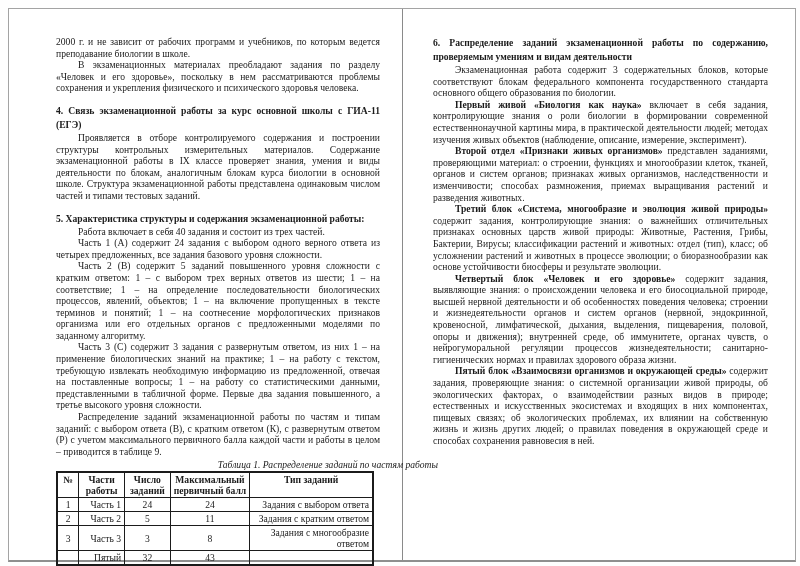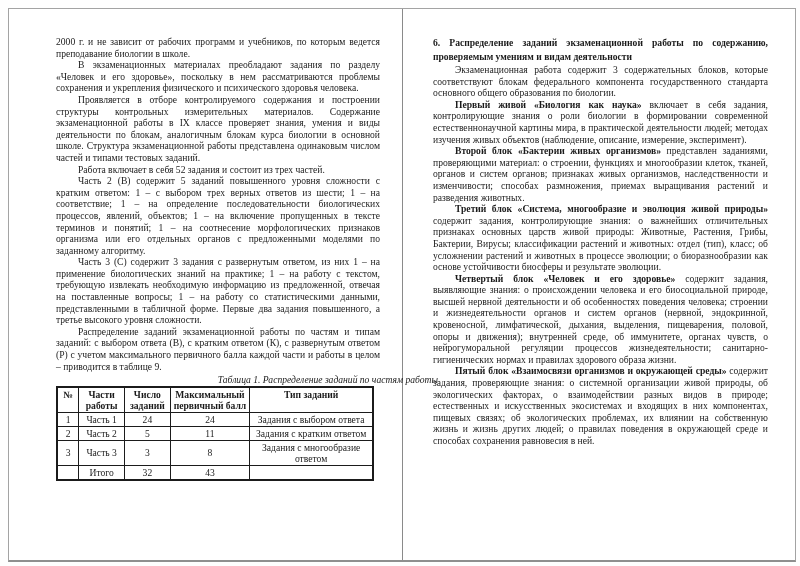--- a/index.html
+++ b/index.html
@@ -65,39 +65,42 @@
   table.dist th, table.dist td {
     border: 1px solid #1b1b1b;
     padding: 1px 3px;
   }
   table.dist th {
     font-weight: bold;
     text-align: center;
     vertical-align: top;
   }
   table.dist td { text-align: center; }
-  table.dist td.cell-left { text-align: center; }
+  table.dist td.cell-left { text-align: right; }
   .c-num   { width: 16px; }
   .c-part  { width: 42px; }
   .c-count { width: 40px; }
   .c-max   { width: 74px; }
   .c-type  { width: 140px; }
 </style>
 </head>
 <body>
 
 <div class="scan">
   <div class="page-frame"></div>
   <div class="column-divider"></div>
 
   <div class="col col-left">
     <p class="noindent">2000 г. и не зависит от рабочих программ и учебников, по которым ведется преподавание биологии в школе.</p>
     <p>В экзаменационных материалах преобладают задания по разделу «Человек и его здоровье», поскольку в нем рассматриваются проблемы сохранения и укрепления физического и психического здоровья человека.</p>
+    <h3>4. Связь экзаменационной работы за курс основной школы с ГИА-11 (ЕГЭ)</h3>
     <p>Проявляется в отборе контролируемого содержания и построении структуры контрольных измерительных материалов. Содержание экзаменационной работы в IX классе проверяет знания, умения и виды деятельности по блокам, аналогичным блокам курса биологии в основной школе. Структура экзаменационной работы представлена одинаковым числом частей и типами тестовых заданий.</p>
-    <p>Работа включает в себя 52 задания и состоит из трех частей.</p>
+    <h3>5. Характеристика структуры и содержания экзаменационной работы:</h3>
+    <p>Работа включает в себя 40 задания и состоит из трех частей.</p>
+    <p>Часть 1 (А) содержит 24 задания с выбором одного верного ответа из четырех предложенных, все задания базового уровня сложности.</p>
     <p>Часть 2 (В) содержит 5 заданий повышенного уровня сложности с кратким ответом: 1 – с выбором трех верных ответов из шести; 1 – на соответствие; 1 – на определение последовательности биологических процессов, явлений, объектов; 1 – на включение пропущенных в тексте терминов и понятий; 1 – на соотнесение морфологических признаков организма или его отдельных органов с предложенными моделями по заданному алгоритму.</p>
     <p>Часть 3 (С) содержит 3 задания с развернутым ответом, из них 1 – на применение биологических знаний на практике; 1 – на работу с текстом, требующую извлекать необходимую информацию из предложенной, отвечая на поставленные вопросы; 1 – на работу со статистическими данными, представленными в табличной форме. Первые два задания повышенного, а третье высокого уровня сложности.</p>
     <p>Распределение заданий экзаменационной работы по частям и типам заданий: с выбором ответа (В), с кратким ответом (К), с развернутым ответом (Р) с учетом максимального первичного балла каждой части и работы в целом – приводится в таблице 9.</p>
 
     <div class="table-wrap">
       <p class="table-caption">Таблица 1. Распределение заданий по частям работы</p>
       <table class="dist">
         <thead>
           <tr>
             <th class="c-num">№</th>
@@ -124,32 +127,32 @@
           </tr>
           <tr>
             <td>3</td>
             <td class="cell-left">Часть 3</td>
             <td>3</td>
             <td>8</td>
             <td class="cell-left">Задания с многообразие ответом</td>
           </tr>
           <tr>
             <td></td>
-            <td class="cell-left">Итого</td>
+            <td class="cell-left">Пятый</td>
             <td>32</td>
             <td>43</td>
             <td class="cell-left"></td>
           </tr>
         </tbody>
       </table>
     </div>
   </div>
 
   <div class="col col-right">
     <h3 style="margin-top:0">6. Распределение заданий экзаменационной работы по содержанию, проверяемым умениям и видам деятельности</h3>
     <p>Экзаменационная работа содержит 3 содержательных блоков, которые соответствуют блокам федерального компонента государственного стандарта основного общего образования по биологии.</p>
     <p><b>Первый живой «Биология как наука»</b><span> включает в себя задания, контролирующие знания о роли биологии в формировании современной естественнонаучной картины мира, в практической деятельности людей; методах изучения живых объектов (наблюдение, описание, измерение, эксперимент).</span></p>
-    <p><b>Второй блок «Бактерии живых организмов»</b><span> представлен заданиями, проверяющими материал: о строении, функциях и многообразии клеток, тканей, органов и систем органов; признаках живых организмов, наследственности и изменчивости; способах размножения, приемах выращивания растений и разведения животных.</span></p>
+    <p><b>Второй отдел «Признаки живых организмов»</b><span> представлен заданиями, проверяющими материал: о строении, функциях и многообразии клеток, тканей, органов и систем органов; признаках живых организмов, наследственности и изменчивости; способах размножения, приемах выращивания растений и разведения животных.</span></p>
     <p><b>Третий блок «Система, многообразие и эволюция живой природы»</b><span> содержит задания, контролирующие знания: о важнейших отличительных признаках основных царств живой природы: Животные, Растения, Грибы, Бактерии, Вирусы; классификации растений и животных: отдел (тип), класс; об усложнении растений и животных в процессе эволюции; о биоразнообразии как основе устойчивости биосферы и результате эволюции.</span></p>
     <p><b>Четвертый блок «Человек и его здоровье»</b><span> содержит задания, выявляющие знания: о происхождении человека и его биосоциальной природе, высшей нервной деятельности и об особенностях поведения человека; строении и жизнедеятельности органов и систем органов (нервной, эндокринной, кровеносной, лимфатической, дыхания, выделения, пищеварения, половой, опоры и движения); внутренней среде, об иммунитете, органах чувств, о нейрогуморальной регуляции процессов жизнедеятельности; санитарно-гигиенических нормах и правилах здорового образа жизни.</span></p>
     <p><b>Пятый блок «Взаимосвязи организмов и окружающей среды»</b><span> содержит задания, проверяющие знания: о системной организации живой природы, об экологических факторах, о взаимодействии разных видов в природе; естественных и искусственных экосистемах и входящих в них компонентах, пищевых связях; об экологических проблемах, их влиянии на собственную жизнь и жизнь других людей; о правилах поведения в окружающей среде и способах сохранения равновесия в ней.</span></p>
   </div>
 </div>
 
 </body></html>

